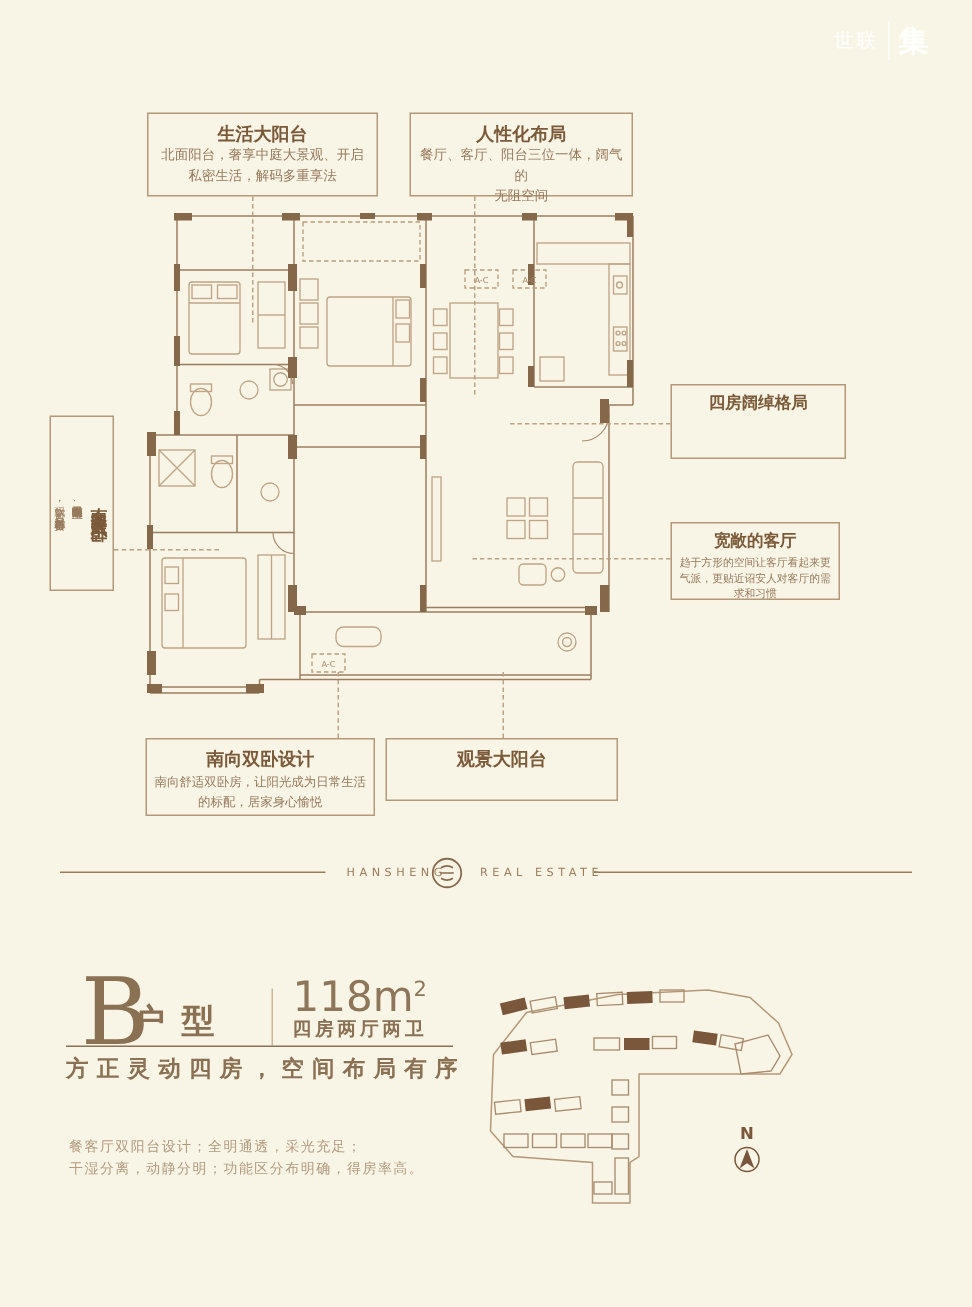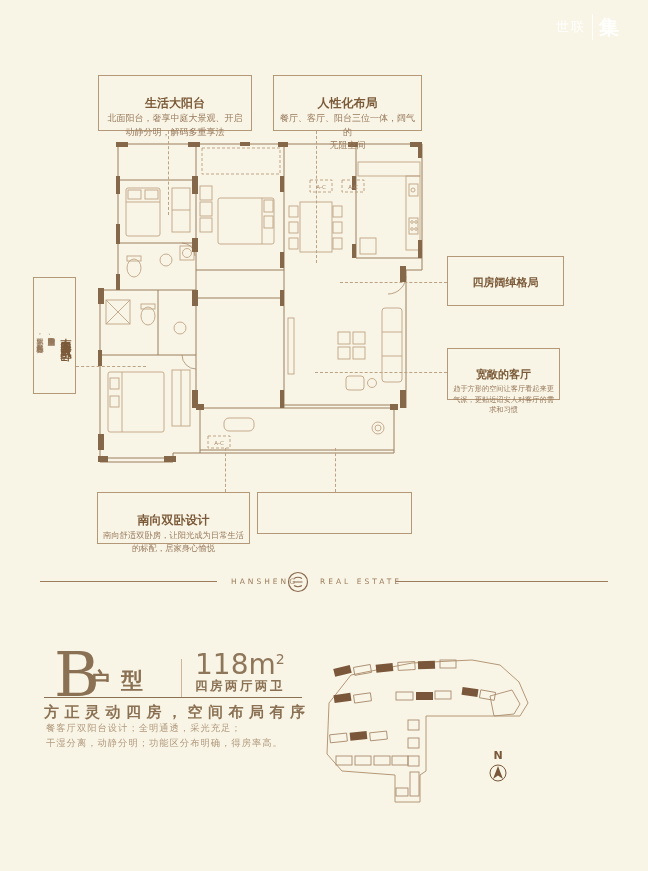--- a/index.html
+++ b/index.html
@@ -13,21 +13,21 @@
   }
   
   .watermark{position:absolute;top:14px;left:556px;display:flex;align-items:flex-start;gap:6px;color:rgba(255,255,255,.95);}
   .wm-left{font-size:13px;letter-spacing:2px;margin-top:4px;}
   .wm-bar{width:1px;height:26px;background:rgba(255,255,255,.9);}
   .wm-right{font-size:20px;font-weight:bold;}
   
   .callout{
     position:absolute;box-sizing:border-box;
     border:1px solid #b59877;background:transparent;
-    text-align:center;padding:19px 3px;
+    text-align:center;padding:5px 3px;
   }
   .callout-title{font-size:12px;font-weight:bold;color:#7b5a39;line-height:1.35;}
   .callout-body{font-size:9px;color:#97795c;line-height:1.5;white-space:pre-line;margin-top:1px;}
   .c1{left:98px;top:75px;width:154px;height:56px;}
   .c2{left:273px;top:75px;width:149px;height:56px;}
   .c3{left:447px;top:256px;width:117px;height:50px;}
   .c3 .callout-title{font-size:11px;}
   .c3 .callout-body{font-size:7.2px;}
   .c4{left:447px;top:348px;width:113px;height:52px;}
   .c4 .callout-title{font-size:11px;}
@@ -62,21 +62,21 @@
   .brand-logo{position:absolute;left:286px;top:570px;}
   
   .unit-letter{position:absolute;left:54px;top:644px;font-family:"DejaVu Serif","Liberation Serif",serif;font-size:62px;line-height:1;color:#8b7154;}
   .unit-type{position:absolute;left:88px;top:666px;font-size:22px;font-weight:bold;letter-spacing:11px;color:#8b7154;}
   .unit-divider{position:absolute;left:181px;top:659px;width:1px;height:38px;background:#cdb79c;}
   .unit-area{position:absolute;left:195px;top:648px;font-size:28px;color:#8e765a;}
   .unit-area sup{font-size:14px;}
   .unit-rooms{position:absolute;left:195px;top:678px;font-size:12.5px;letter-spacing:2.5px;color:#8b7154;font-weight:bold;}
   .unit-rule{position:absolute;left:44px;top:697px;width:258px;height:1px;background:#8b7154;}
   .unit-tagline{position:absolute;left:44px;top:703px;font-size:15px;font-weight:bold;letter-spacing:5.5px;color:#8b7154;}
-  .unit-note{position:absolute;left:46px;font-size:9.3px;letter-spacing:1px;color:#b29a7e;}
+  .unit-note{position:absolute;left:46px;font-size:9.3px;letter-spacing:1px;color:#b29a7e;margin-top:36px;}
   .note1{top:722px;}
   .note2{top:737px;text-align:right;}
   
   .siteplan{position:absolute;left:322px;top:658px;width:300px;height:150px;}
 </style>
 </head>
 <body>
 
 <div class="watermark">
   <span class="wm-left">世联</span>
@@ -222,21 +222,21 @@
 <div class="leader-v l2"></div>
 <div class="leader-h l3"></div>
 <div class="leader-h l4"></div>
 <div class="leader-h l5"></div>
 <div class="leader-v l6"></div>
 <div class="leader-v l7"></div>
 
 <div class="callout c1">
   <div class="callout-title">生活大阳台</div>
   <div class="callout-body">北面阳台，奢享中庭大景观、开启
-动静分明，解码多重享法</div>
+私密生活，解码多重享法</div>
 </div>
 <div class="callout c2">
   <div class="callout-title">人性化布局</div>
   <div class="callout-body">餐厅、客厅、阳台三位一体，阔气的
 无阻空间</div>
 </div>
 <div class="callout c3">
   <div class="callout-title">四房阔绰格局</div>
 </div>
 <div class="callout c4">
@@ -249,20 +249,21 @@
   <div class="v-title">南向套房式主卧</div>
   <div class="v-body">南向大主卧带独立明卫、
 飘窗，私密尊贵起居</div>
 </div>
 <div class="callout c6">
   <div class="callout-title">南向双卧设计</div>
   <div class="callout-body">南向舒适双卧房，让阳光成为日常生活
 的标配，居家身心愉悦</div>
 </div>
 <div class="callout c7">
+  <div class="callout-title">观景大阳台</div>
 </div>
 
 <div class="brandline bl-left"></div>
 <div class="brand-word bw-left">HANSHENG</div>
 <svg class="brand-logo" width="24" height="24" viewBox="0 0 24 24" xmlns="http://www.w3.org/2000/svg">
   <circle cx="12" cy="12" r="9.5" fill="none" stroke="#8a6a4e" stroke-width="1.2"></circle>
   <path d="M8,8.5 q4,-2.5 8,0 M7.5,12 h9 M8,15.5 q4,2.5 8,0" fill="none" stroke="#8a6a4e" stroke-width="1.1"></path>
 </svg>
 <div class="brand-word bw-right">REAL ESTATE</div>
 <div class="brandline bl-right"></div>

